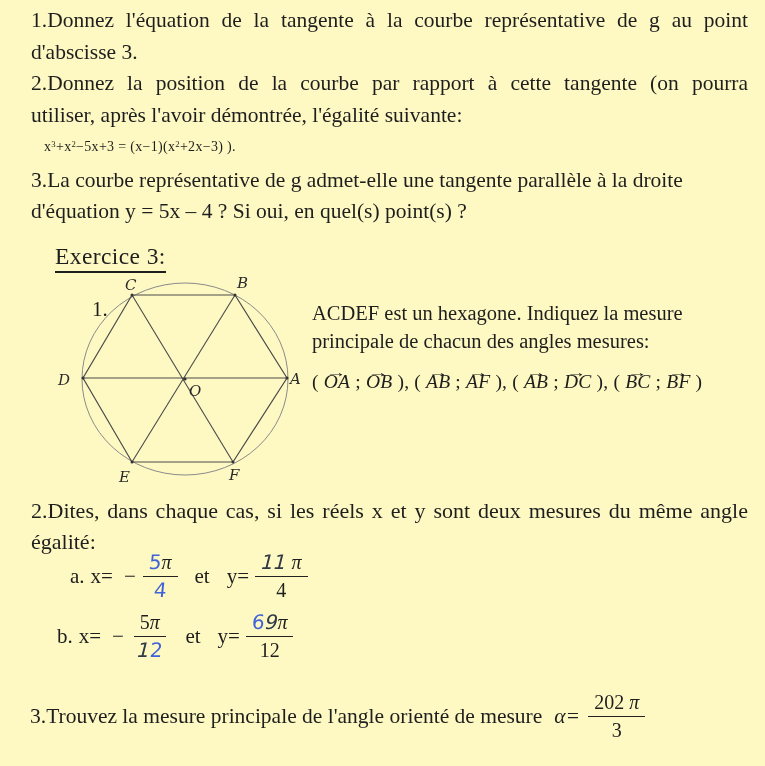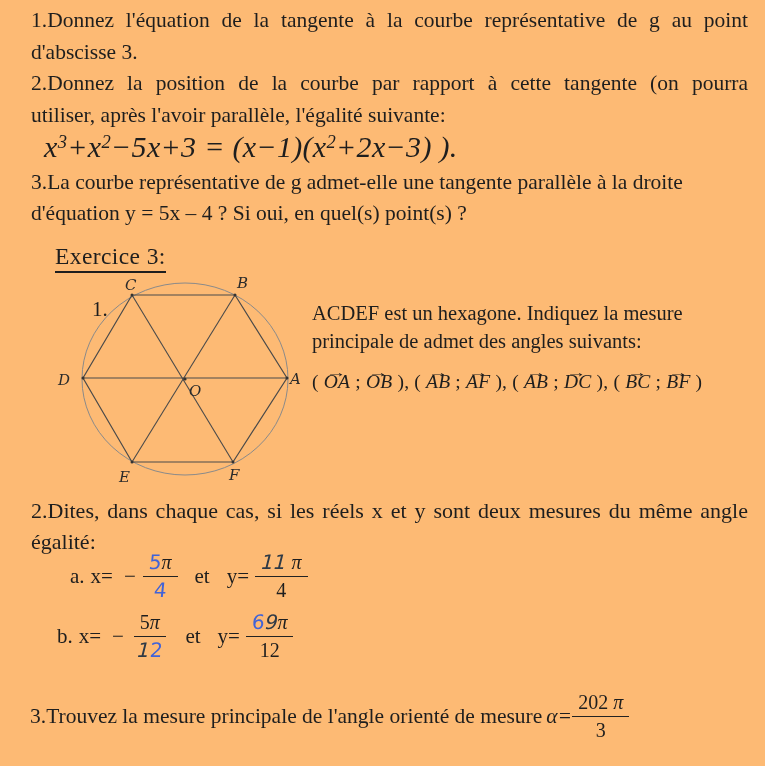--- a/index.html
+++ b/index.html
@@ -1,26 +1,26 @@
 <!DOCTYPE html>
 <html><head>
 <meta charset="utf-8">
 <style>
   html,body{margin:0;padding:0;}
   body{width:765px;height:766px;background:#ffffff;}
   .page{
     position:relative;width:765px;height:766px;overflow:hidden;
-    background:#fdba74;color:#1e1e1e;
+    background:#fef9c3;color:#1e1e1e;
     font-family:"Liberation Serif",serif;
   }
   
   .top-para{position:absolute;left:31px;top:5px;width:717px;font-size:21.5px;line-height:31.5px;}
   .line{white-space:nowrap;}
   .line.justify{white-space:normal;text-align:justify;text-align-last:justify;}
-  .equation{font-style:italic;padding-left:13px;font-size:30px;letter-spacing:0.3px;}
+  .equation{padding-left:13px;font-size:14px;letter-spacing:0.3px;}
   .sup{font-size:0.62em;position:relative;top:-0.5em;}
   
   .ex3-heading{
     position:absolute;left:55px;top:243px;font-size:23.5px;font-weight:normal;
     letter-spacing:0.4px;border-bottom:2.4px solid #1e1e1e;padding-bottom:1px;
   }
   .q1-number{position:absolute;left:92px;top:297px;font-size:21px;z-index:2;}
   
   .hex-diagram{position:absolute;left:55px;top:272px;width:252px;height:225px;}
   .hex-diagram .outline{fill:none;stroke:#8a8a8a;stroke-width:1;}
@@ -43,33 +43,33 @@
   .row-b{left:57px;top:611px;}
   .frac{display:inline-flex;flex-direction:column;align-items:center;line-height:1.15;font-size:20px;}
   .frac .num{border-bottom:1.7px solid #222;padding:0 6px 2px;}
   .frac .den{padding:2px 6px 0;}
   .pi{font-style:italic;}
   .hand{color:#4063d8;font-family:"DejaVu Sans",sans-serif;display:inline-block;transform:skewX(-6deg);}
   .hand-dark{color:#2f3a46;font-family:"DejaVu Sans",sans-serif;display:inline-block;transform:skewX(-14deg);}
   .minus{margin:0 1px 0 5px;}
   .et{margin:12px 11px;}
   
-  .p3-row{position:absolute;left:30px;top:691px;display:flex;align-items:center;font-size:21.5px;}
+  .p3-row{position:absolute;left:30px;top:691px;display:flex;align-items:center;gap:8px;font-size:21.5px;}
   .alpha{font-style:italic;margin-left:4px;}
 </style>
 </head>
 <body>
 
 <div class="page">
 
   <div class="top-para">
     <div class="line justify">1.Donnez l'équation de la tangente à la courbe représentative de g au point</div>
     <div class="line">d'abscisse 3.</div>
     <div class="line justify">2.Donnez la position de la courbe par rapport à cette tangente (on pourra</div>
-    <div class="line">utiliser, après l'avoir parallèle, l'égalité suivante:</div>
+    <div class="line">utiliser, après l'avoir démontrée, l'égalité suivante:</div>
     <div class="line equation"><span>x</span><span class="sup">3</span><span>+</span><span>x</span><span class="sup">2</span><span>−5</span><span>x</span><span>+3 = (</span><span>x</span><span>−1)(</span><span>x</span><span class="sup">2</span><span>+2</span><span>x</span><span>−3) ).</span></div>
     <div class="line">3.La courbe représentative de g admet-elle une tangente parallèle à la droite</div>
     <div class="line">d'équation y = 5x – 4 ? Si oui, en quel(s) point(s) ?</div>
   </div>
 
   <div class="ex3-heading">Exercice 3:</div>
 
   <div class="q1-number">1.</div>
 
   <svg class="hex-diagram" viewBox="0 0 252 225">
@@ -89,21 +89,21 @@
     <text x="182" y="16">B</text>
     <text x="3" y="113">D</text>
     <text x="235" y="112">A</text>
     <text x="64" y="210">E</text>
     <text x="174" y="208">F</text>
     <text x="134" y="124">O</text>
   </svg>
 
   <div class="q1-text">
     <div class="line">ACDEF est un hexagone. Indiquez la mesure</div>
-    <div class="line">principale de admet des angles suivants:</div>
+    <div class="line">principale de chacun des angles mesures:</div>
     <div class="angles"><span>( </span><span class="vec"><span class="vec-arrow">→</span><span class="vec-letters">OA</span></span><span> ; </span><span class="vec"><span class="vec-arrow">→</span><span class="vec-letters">OB</span></span><span> ), ( </span><span class="vec"><span class="vec-arrow">→</span><span class="vec-letters">AB</span></span><span> ; </span><span class="vec"><span class="vec-arrow">→</span><span class="vec-letters">AF</span></span><span> ), ( </span><span class="vec"><span class="vec-arrow">→</span><span class="vec-letters">AB</span></span><span> ; </span><span class="vec"><span class="vec-arrow">→</span><span class="vec-letters">DC</span></span><span> ), ( </span><span class="vec"><span class="vec-arrow">→</span><span class="vec-letters">BC</span></span><span> ; </span><span class="vec"><span class="vec-arrow">→</span><span class="vec-letters">BF</span></span><span> )</span></div>
   </div>
 
   <div class="p2-intro">
     <div class="line justify">2.Dites, dans chaque cas, si les réels x et y sont deux mesures du même angle</div>
     <div class="line">égalité:</div>
   </div>
 
   <div class="math-row row-a">
     <span>a.</span>

